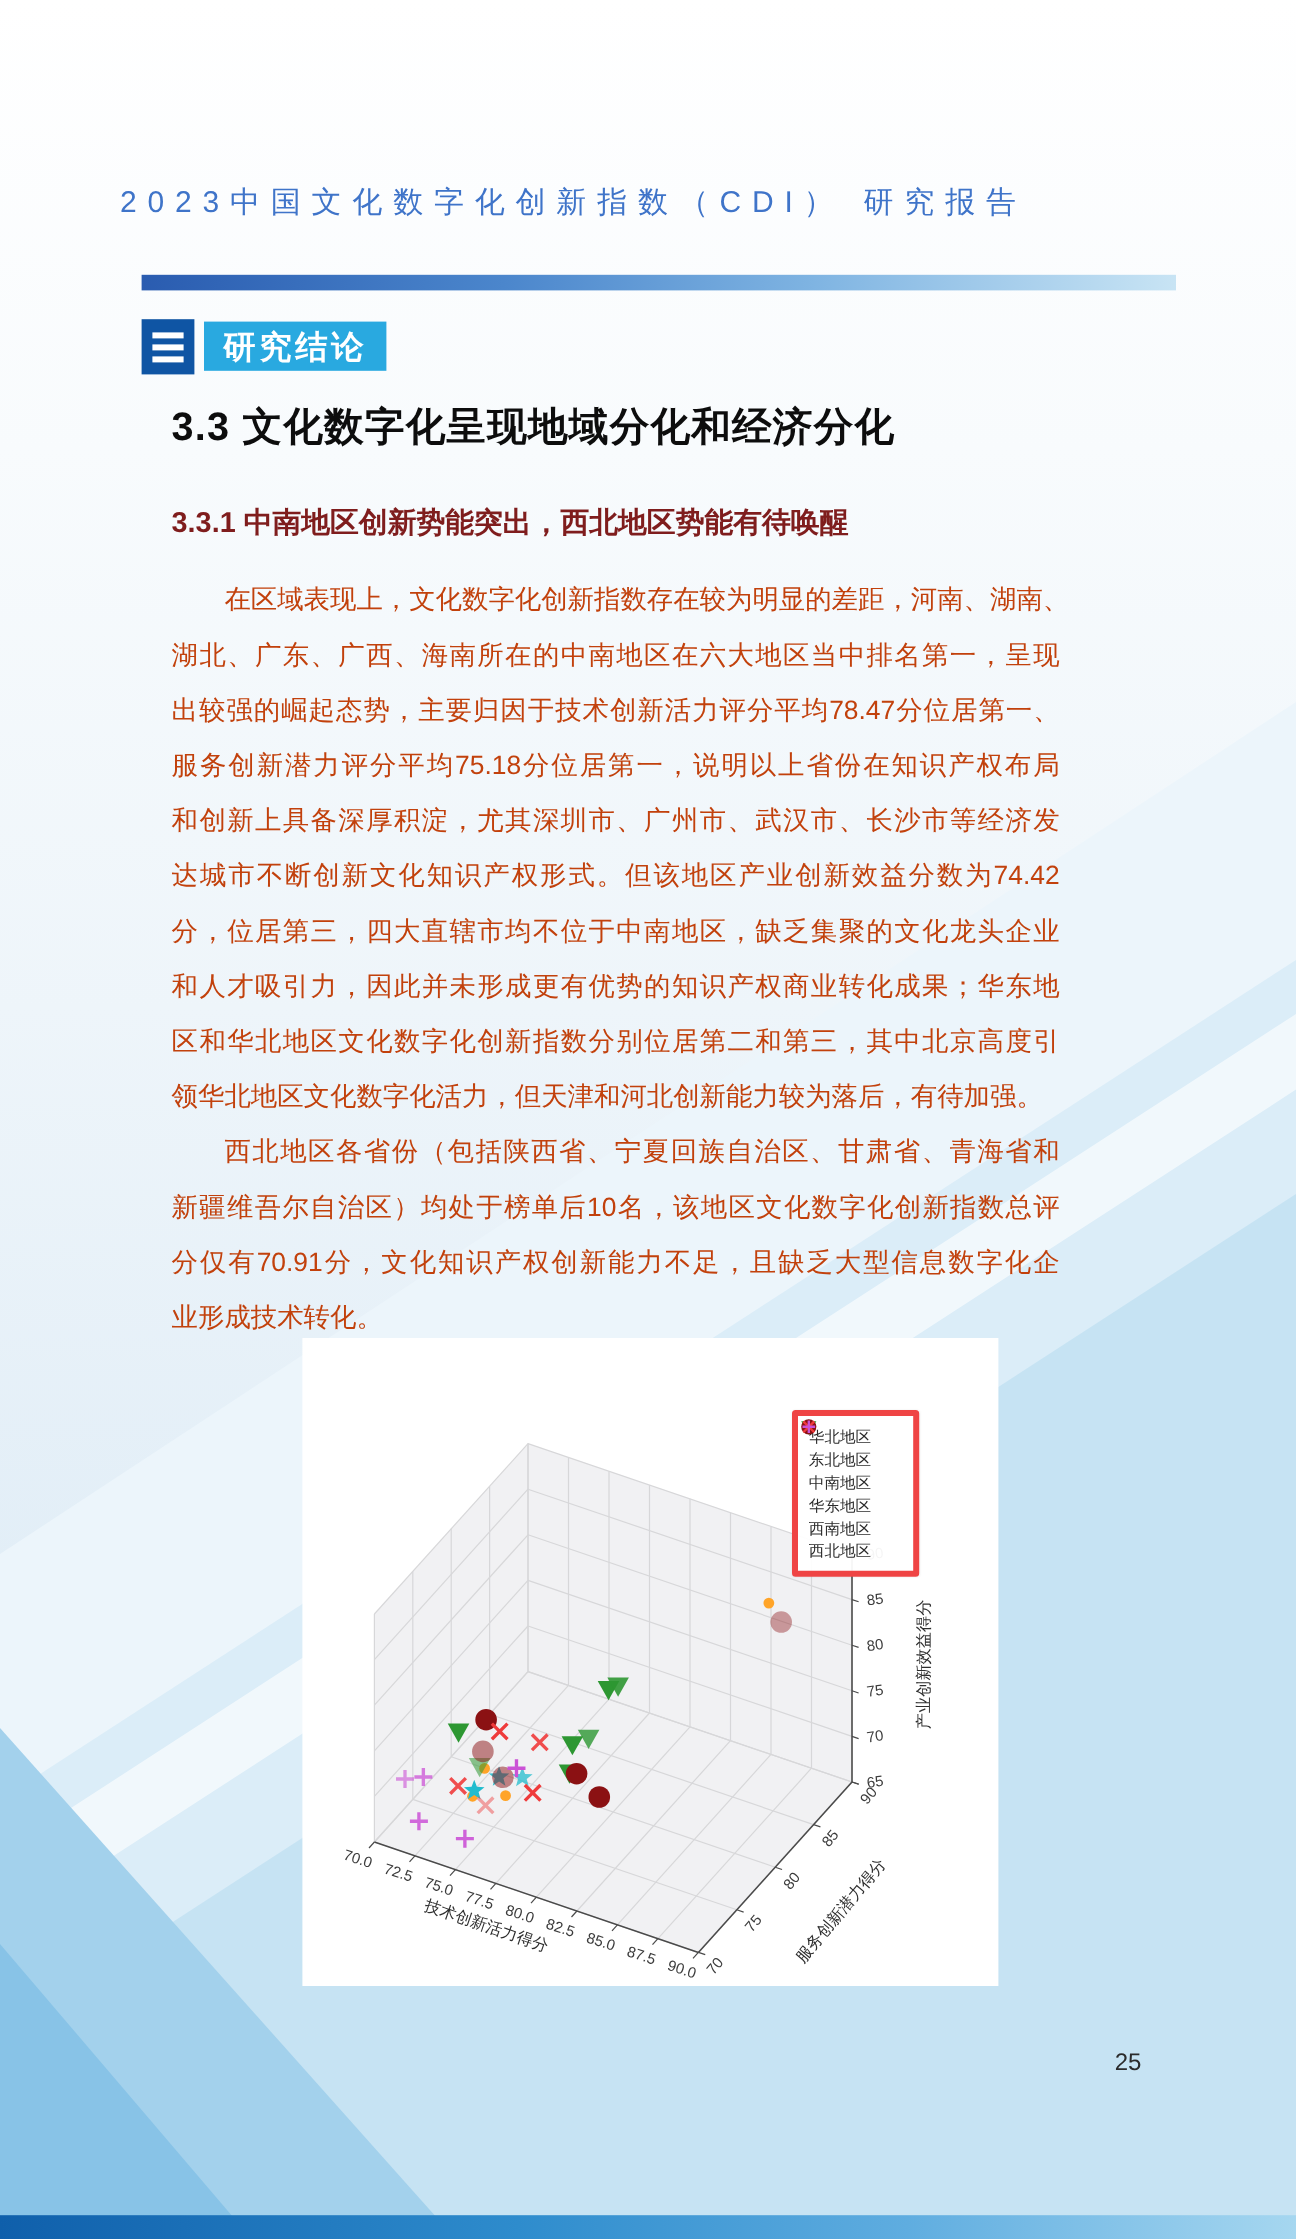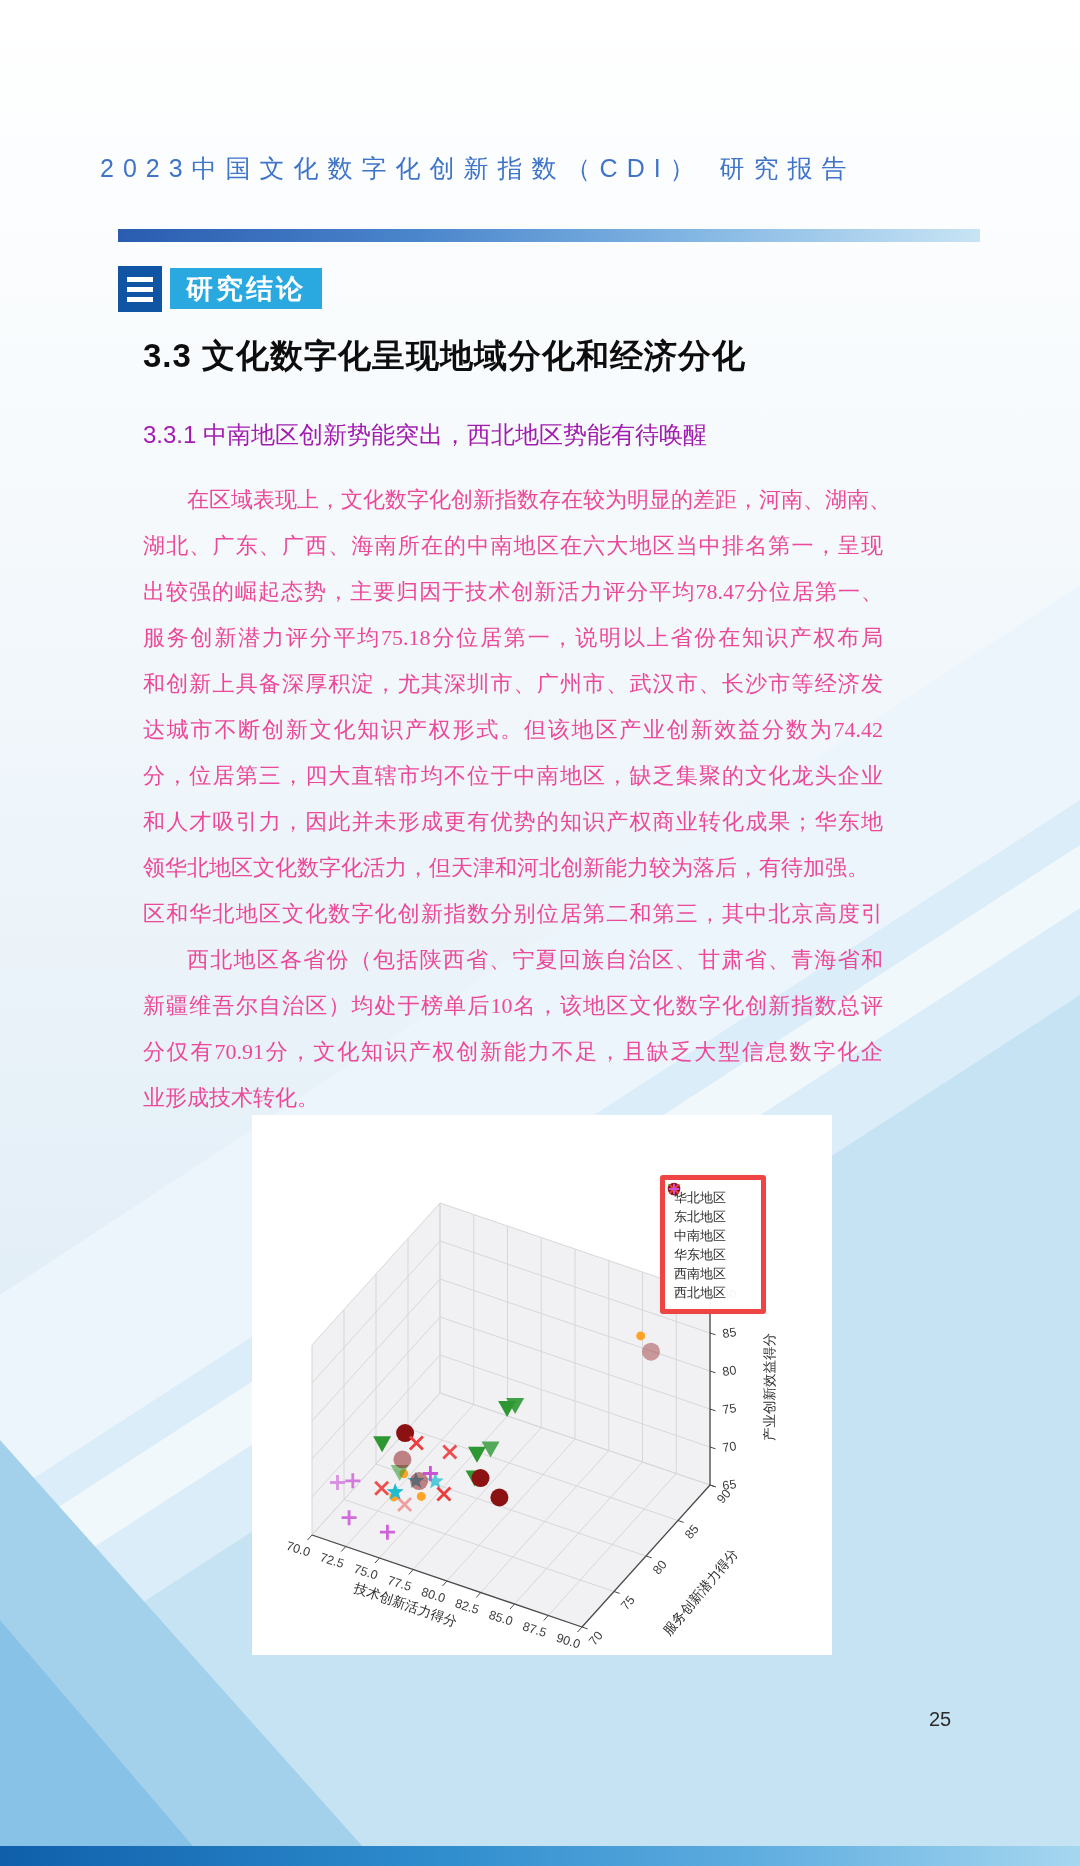--- a/index.html
+++ b/index.html
@@ -34,25 +34,25 @@
   .badge-num i{display:block; width:26px; height:5px; background:#ffffff;}
   .badge-label{
     position:absolute; left:170px; top:268px; width:152px; height:41px;
     background:#29a9e0; color:#ffffff; font-size:27px; font-weight:bold;
     display:flex; align-items:center; justify-content:center; letter-spacing:3px;
   }
   .h1{
     position:absolute; left:143px; top:334px; font-size:33px; font-weight:bold; color:#0d0d0d; letter-spacing:1px;
   }
   .h2{
-    position:absolute; left:143px; top:419px; font-size:24px; font-weight:normal; color:#a21caf;
+    position:absolute; left:143px; top:419px; font-size:24px; font-weight:bold; color:#7f1d1d;
   }
   .bodytext{
     position:absolute; left:143px; top:477px; width:740px;
-    font-size:22px; color:#ec4899;font-family:Liberation Serif, serif;
+    font-size:22px; color:#c2410c;
   }
   .bline{line-height:46px; height:46px; text-align:justify; text-align-last:justify; white-space:nowrap;}
   .bline.first{text-indent:2em;}
   .bline.last{text-align-last:left;}
 
   .chart-panel{
     position:absolute; left:252px; top:1115px; width:580px; height:540px;
     background:#ffffff;
   }
   .chart-panel svg{position:absolute; left:0; top:0;}
@@ -104,22 +104,22 @@
 
   <div class="bodytext" id="bodytext">
       <div class="bline first">在区域表现上，文化数字化创新指数存在较为明显的差距，河南、湖南、</div>
       <div class="bline">湖北、广东、广西、海南所在的中南地区在六大地区当中排名第一，呈现</div>
       <div class="bline">出较强的崛起态势，主要归因于技术创新活力评分平均78.47分位居第一、</div>
       <div class="bline">服务创新潜力评分平均75.18分位居第一，说明以上省份在知识产权布局</div>
       <div class="bline">和创新上具备深厚积淀，尤其深圳市、广州市、武汉市、长沙市等经济发</div>
       <div class="bline">达城市不断创新文化知识产权形式。但该地区产业创新效益分数为74.42</div>
       <div class="bline">分，位居第三，四大直辖市均不位于中南地区，缺乏集聚的文化龙头企业</div>
       <div class="bline">和人才吸引力，因此并未形成更有优势的知识产权商业转化成果；华东地</div>
+      <div class="bline">区和华北地区文化数字化创新指数分别位居第二和第三，其中北京高度引</div>
       <div class="bline last">领华北地区文化数字化活力，但天津和河北创新能力较为落后，有待加强。</div>
-      <div class="bline">区和华北地区文化数字化创新指数分别位居第二和第三，其中北京高度引</div>
       <div class="bline first">西北地区各省份（包括陕西省、宁夏回族自治区、甘肃省、青海省和</div>
       <div class="bline">新疆维吾尔自治区）均处于榜单后10名，该地区文化数字化创新指数总评</div>
       <div class="bline">分仅有70.91分，文化知识产权创新能力不足，且缺乏大型信息数字化企</div>
       <div class="bline last">业形成技术转化。</div>
     </div>
 
   <figure class="chart-panel">
     <svg id="chart-svg" width="580" height="540" viewBox="0 0 580 540">
         <polygon points="60.0,420.0 188.0,278.0 188.0,88.0 60.0,230.0" fill="#f1f1f3"></polygon>
         <polygon points="188.0,278.0 458.0,370.0 458.0,180.0 188.0,88.0" fill="#f1f1f3"></polygon>

